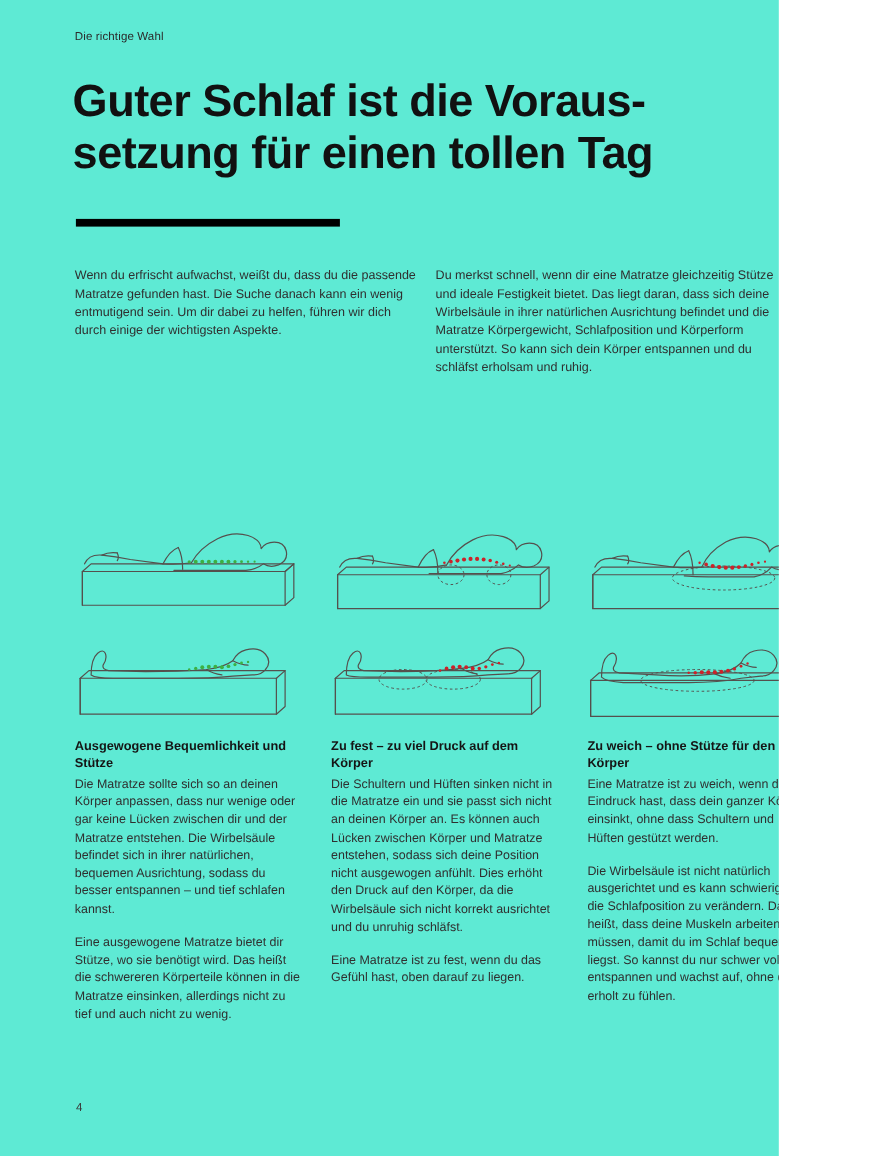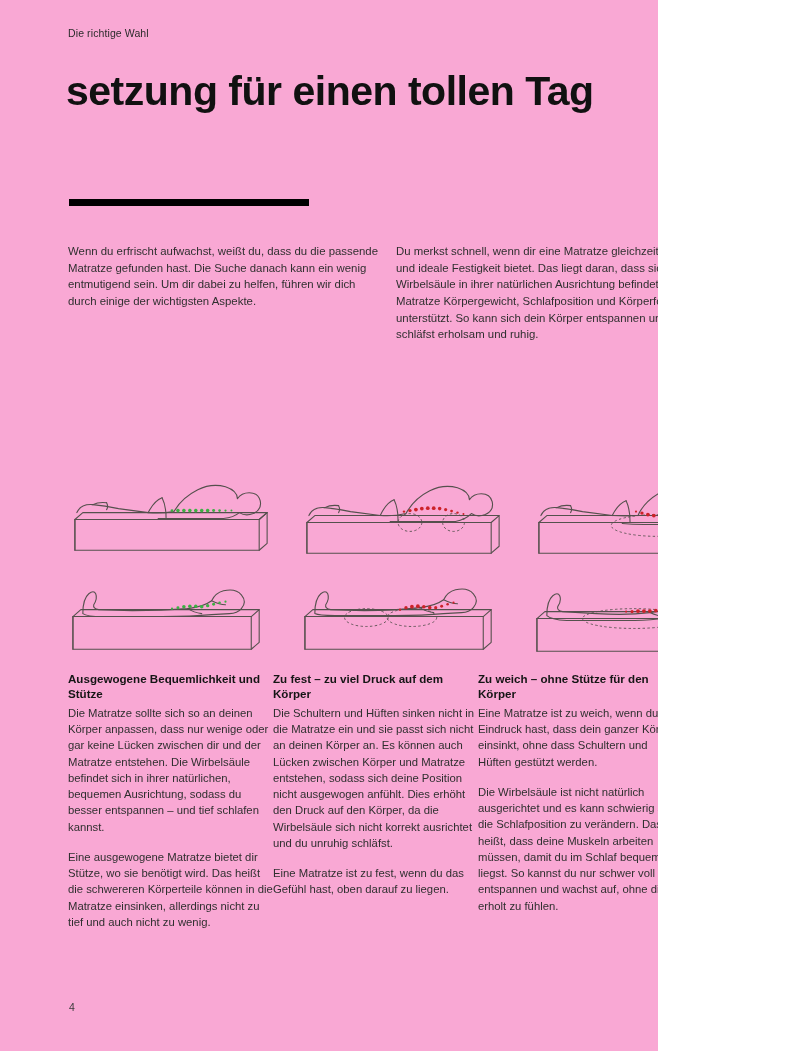--- a/index.html
+++ b/index.html
@@ -7,23 +7,23 @@
     padding: 0;
     background: #ffffff;
   }
   body {
     font-family: "Liberation Sans", "DejaVu Sans", sans-serif;
     color: #231f20;
     -webkit-font-smoothing: antialiased;
   }
   .page {
     position: relative;
-    width: 658px;
+    width: 708px;
     height: 1051px;
-    background: #f9a8d4;
+    background: #5eead4;
     overflow: hidden;
     box-sizing: border-box;
   }
 
   
   .eyebrow {
     position: absolute;
     left: 68px;
     top: 27px;
     font-size: 10.5px;
@@ -89,20 +89,21 @@
   }
   .illus { width: 100%; display: block; }
 
   
   .cols {
     position: absolute;
     left: 68px;
     top: 671px;
     width: 672px;
     display: flex;
+    gap: 28px;
   }
   .col { width: 205px; }
   .col h3 {
     margin: 0 0 3px 0;
     font-size: 11.6px;
     line-height: 1.33;
     font-weight: 700;
     color: #151515;
   }
   .col p {
@@ -123,20 +124,21 @@
   }
 </style>
 </head>
 <body>
 
 <div class="page">
 
   <div class="eyebrow">Die richtige Wahl</div>
 
   <h1 class="headline">
+    <span class="line">Guter Schlaf ist die Voraus-</span>
     <span class="line">setzung für einen tollen Tag</span>
   </h1>
 
   <div class="rule"></div>
 
   <div class="intro">
     <p>Wenn du erfrischt aufwachst, weißt du, dass du die passende Matratze gefunden hast. Die Suche danach kann ein wenig entmutigend sein. Um dir dabei zu helfen, führen wir dich durch einige der wichtigsten Aspekte.</p>
     <p>Du merkst schnell, wenn dir eine Matratze gleichzeitig Stütze und ideale Festigkeit bietet. Das liegt daran, dass sich deine Wirbelsäule in ihrer natürlichen Ausrichtung befindet und die Matratze Körpergewicht, Schlafposition und Körperform unterstützt. So kann sich dein Körper entspannen und du schläfst erholsam und ruhig.</p>
   </div>
 

